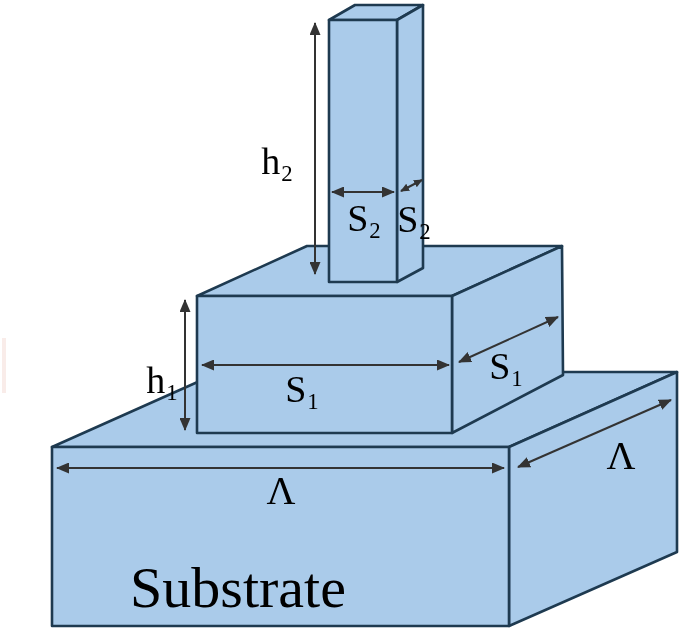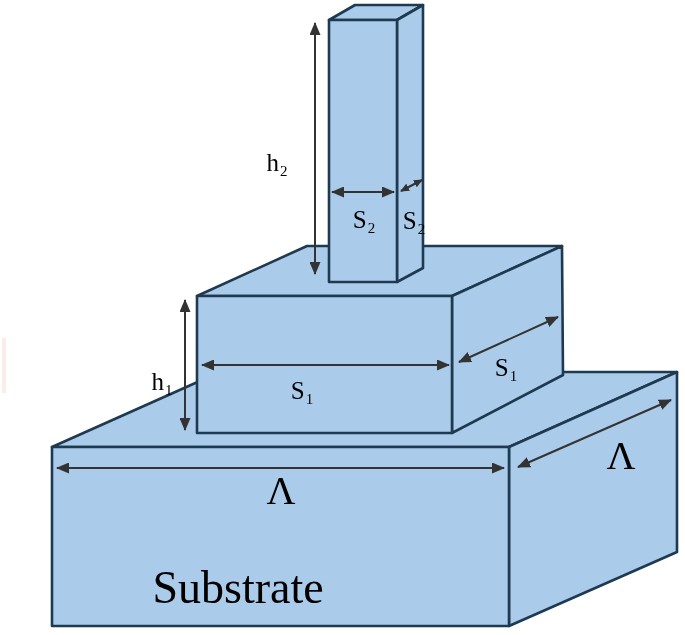--- a/index.html
+++ b/index.html
@@ -43,23 +43,23 @@
     stroke: none;
   }
   .dim-label {
     position: absolute;
     transform: translate(-50%, -50%);
     color: var(--label-color);
     white-space: nowrap;
     line-height: 1;
     user-select: none;
   }
-  .size-dim  { font-size: 25px; }
+  .size-dim  { font-size: 38px; }
   .size-big  { font-size: 40px; }
-  .size-name { font-size: 46px; }
+  .size-name { font-size: 58px; }
   .sub {
     font-size: 0.60em;
     vertical-align: -0.30em;
     margin-left: 1px;
   }
   .artifact {
     position: absolute;
     left: 2px;
     top: 338px;
     width: 4px;

